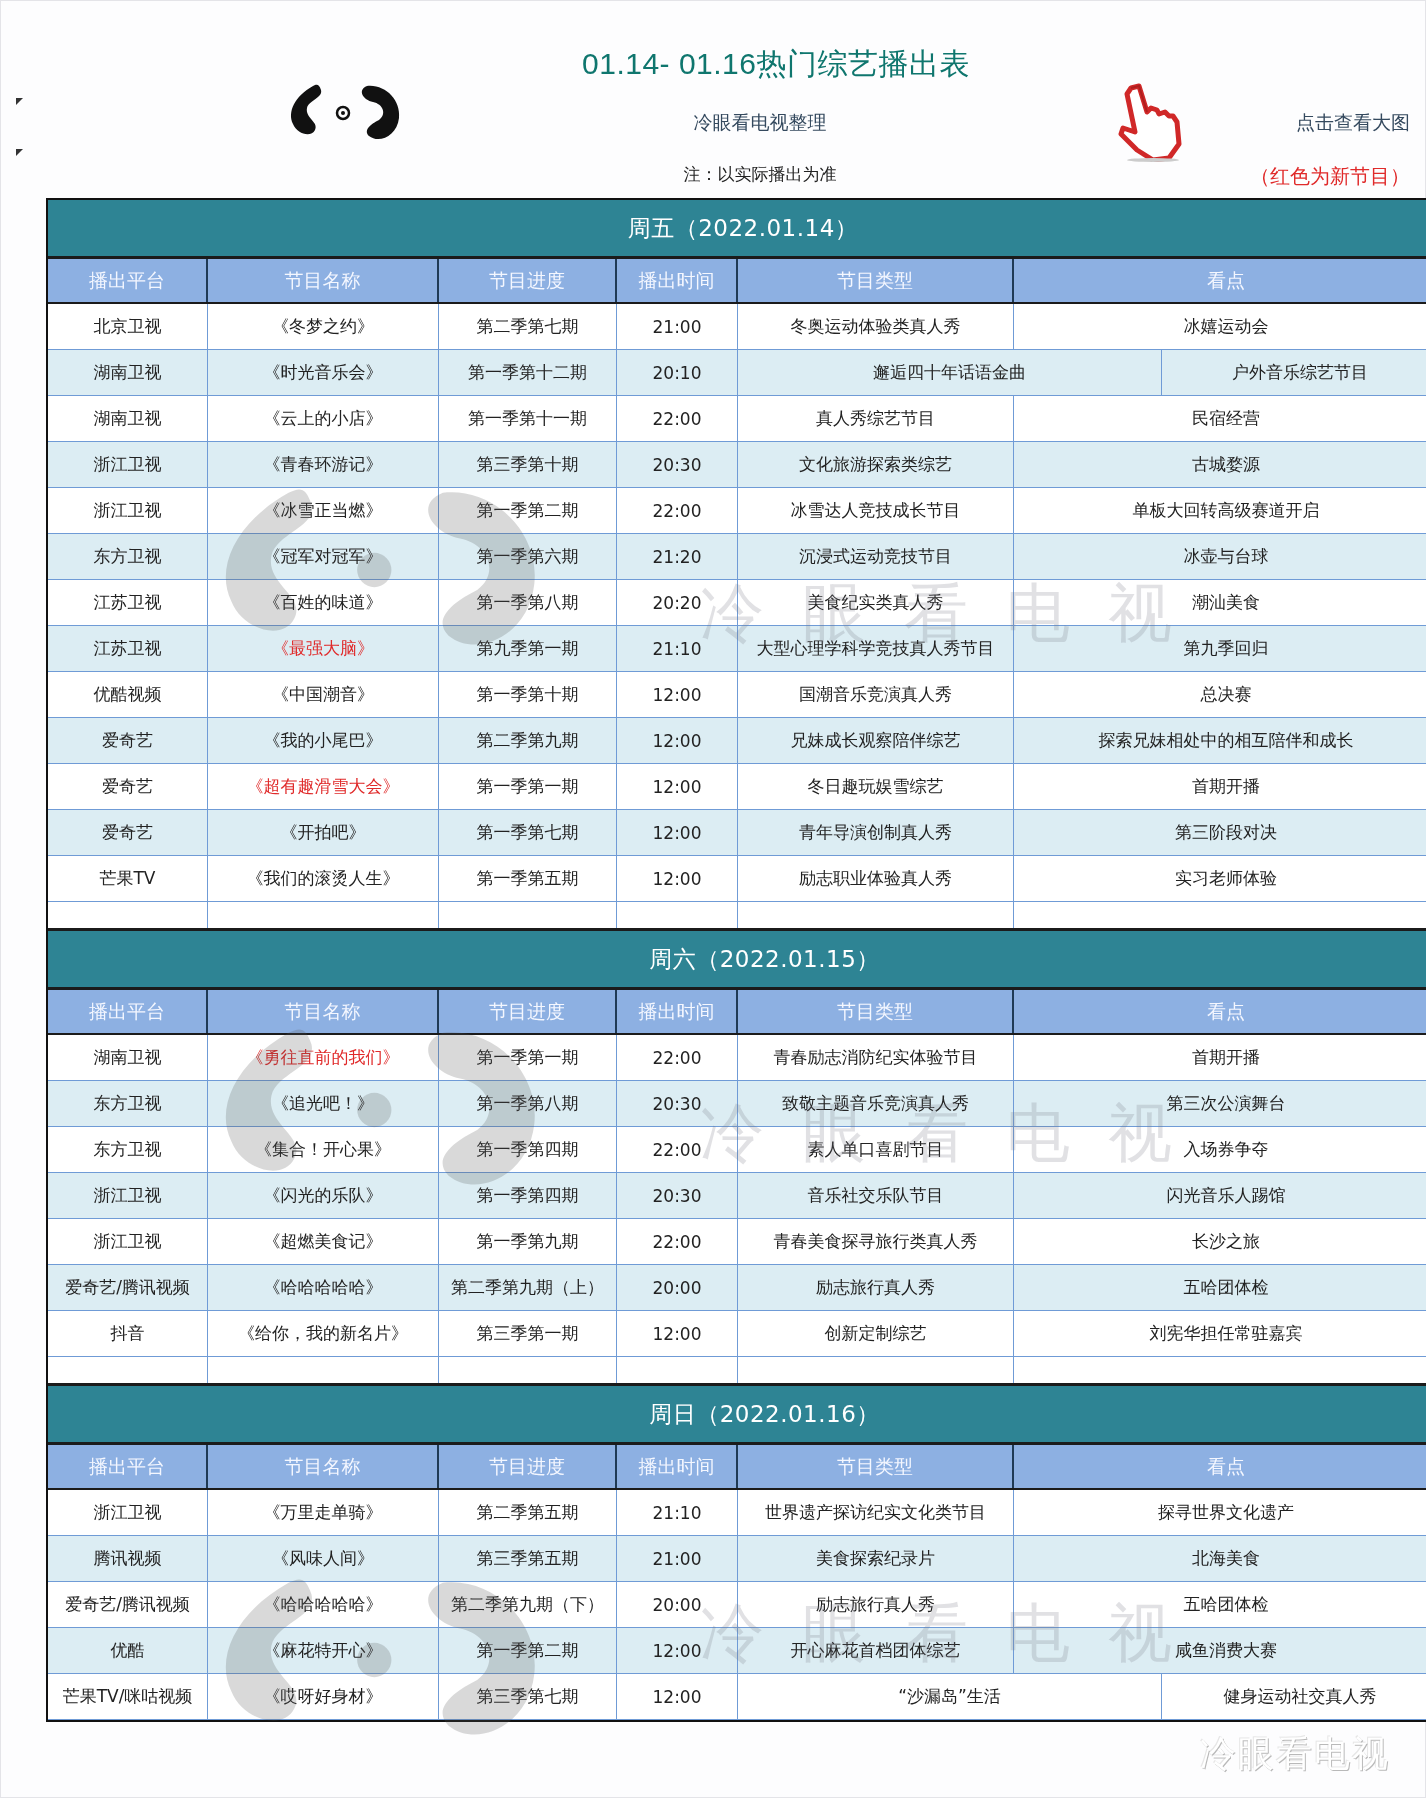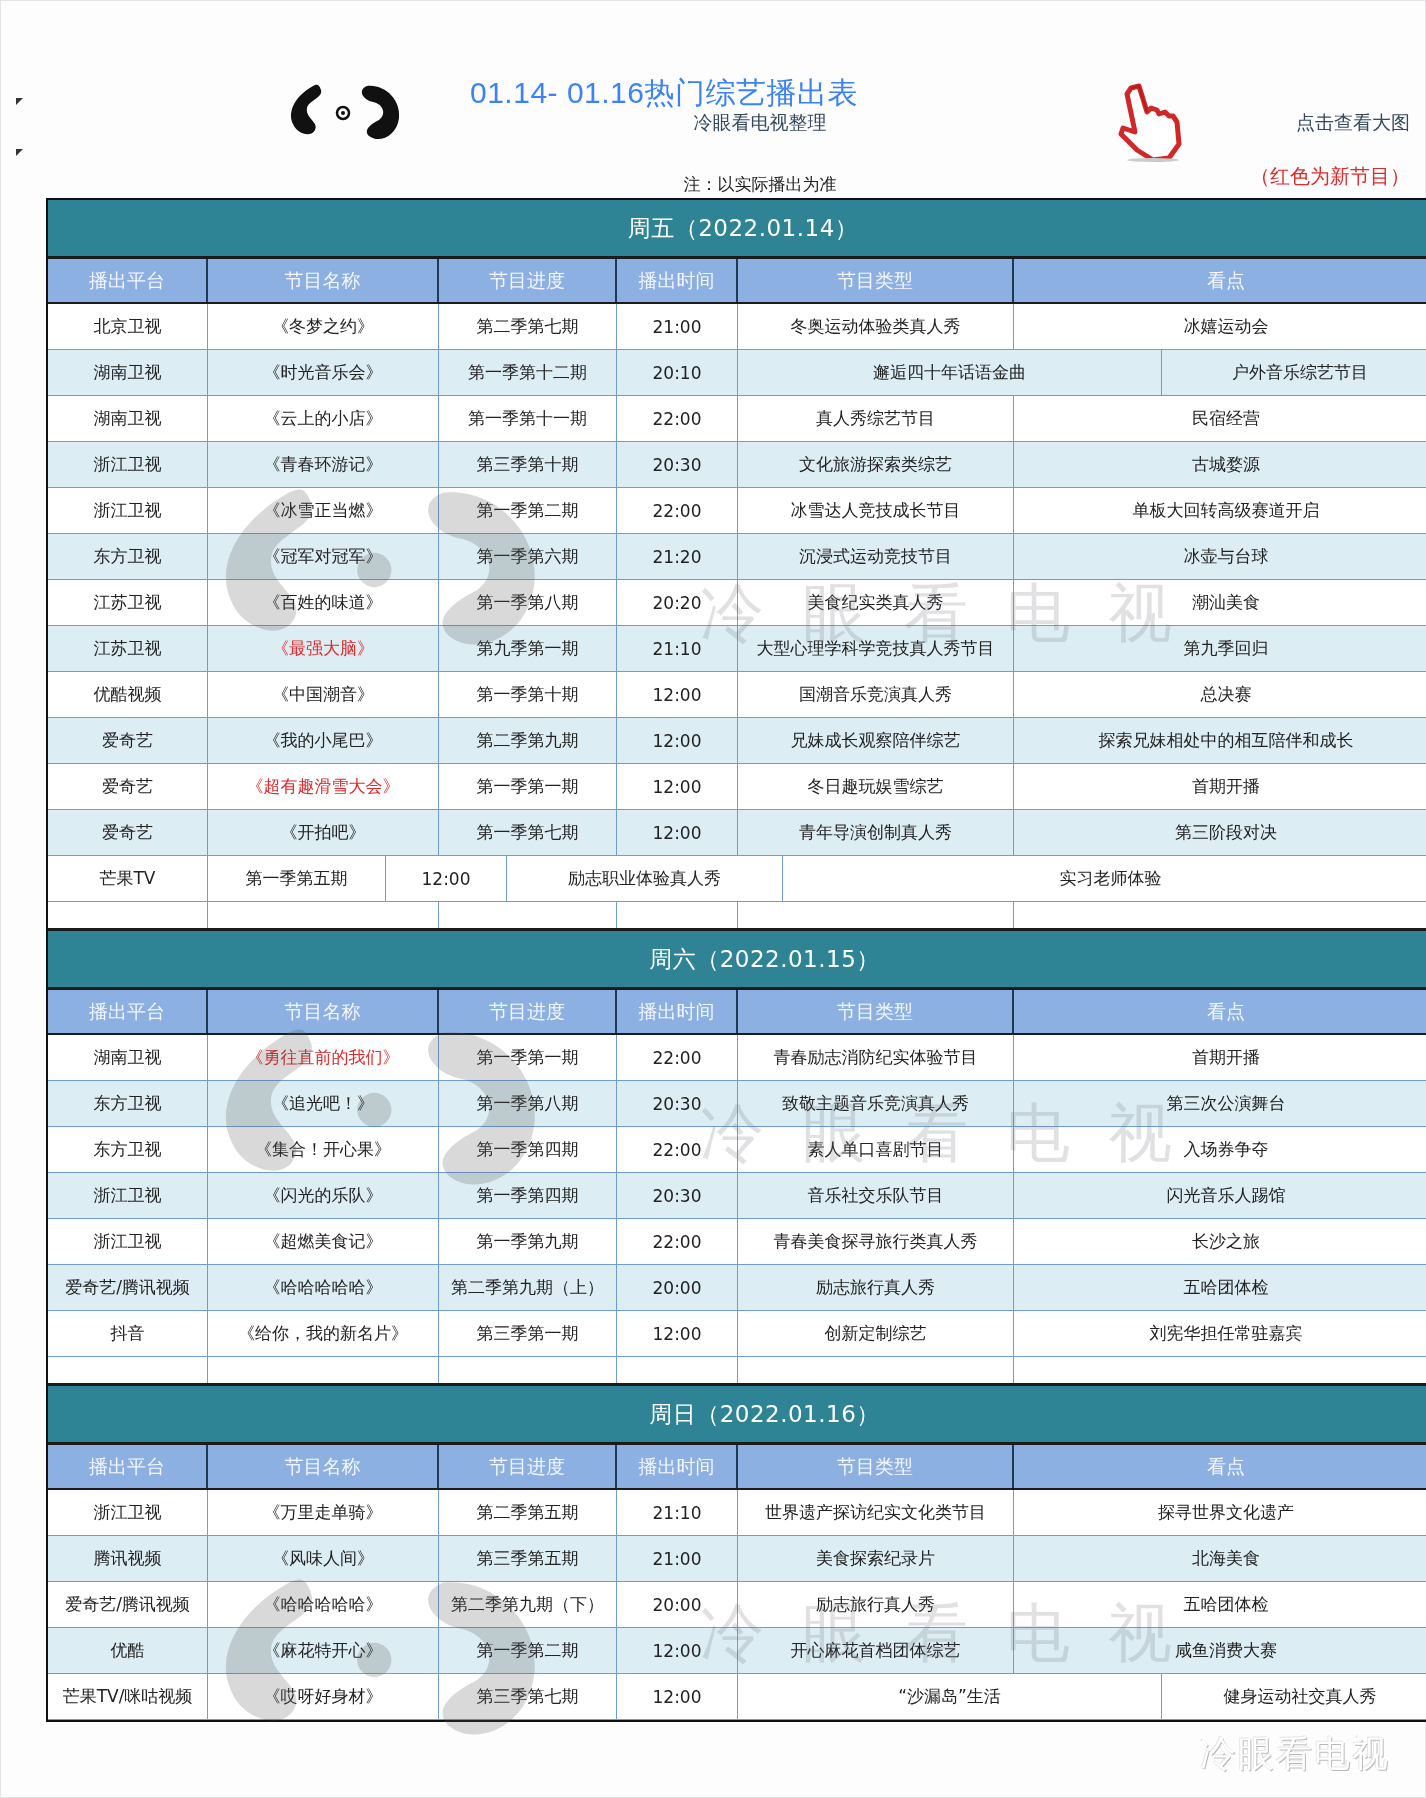--- a/index.html
+++ b/index.html
@@ -3,23 +3,23 @@
 <meta charset="utf-8">
 <style>
   html, body { margin:0; padding:0; }
   body {
     width:1426px; height:1798px; position:relative; overflow:hidden;
     background:#fdfdfe; font-family:"DejaVu Sans","Liberation Sans",sans-serif; color:#222;
   }
   .frame { position:absolute; left:0; top:0; width:1424px; height:1796px; border:1px solid #e4e4e8; }
   .mark { position:absolute; left:16px; width:0; height:0; border-top:7px solid #333; border-right:7px solid transparent; }
   .logo { position:absolute; left:285px; top:78px; width:120px; height:70px; }
-  .title { position:absolute; left:470px; top:44px; width:500px; text-align:left; font-size:30px; color:#3b82f6; font-family:"Liberation Sans","DejaVu Sans",sans-serif; letter-spacing:0.5px;margin-top:29px; }
+  .title { position:absolute; left:470px; top:44px; width:500px; text-align:right; font-size:30px; color:#0f766e; font-family:"Liberation Sans","DejaVu Sans",sans-serif; letter-spacing:0.5px; }
   .subtitle { position:absolute; left:620px; top:110px; width:280px; text-align:center; font-size:19px; color:#34495e; }
-  .note { position:absolute; left:600px; top:173px; width:320px; text-align:center; font-size:17px; color:#222; }
+  .note { position:absolute; left:600px; top:163px; width:320px; text-align:center; font-size:17px; color:#222; }
   .hand { position:absolute; left:1113px; top:82px; width:75px; height:80px; }
   .viewbig { position:absolute; left:1260px; top:110px; width:150px; text-align:right; font-size:19px; color:#34495e; }
   .legend { position:absolute; left:1240px; top:163px; width:170px; text-align:right; font-size:20px; color:#e02a2a; }
 
   .table { position:absolute; left:16px; top:198px; width:1394px; border:2px solid #111; background:#fff; box-sizing:border-box;margin-left:30px; }
   .section { position:relative; }
   .band { height:56px; background:#2e8494; color:#fff; font-size:23px; display:flex; align-items:center; justify-content:center; border-bottom:3px solid #1b1b1b; letter-spacing:0.5px; }
   .band.next { border-top:3px solid #1b1b1b;padding-left:43px; }
   .row { display:flex; height:46px; box-sizing:border-box; border-bottom:1.5px solid #6f9bd6; }
   .row.alt { background:#dcedf3; }
@@ -168,20 +168,21 @@
         <div class="row alt">
           <div class="c w1">爱奇艺</div>
           <div class="c w2">《开拍吧》</div>
           <div class="c w3">第一季第七期</div>
           <div class="c w4">12:00</div>
           <div class="c w5">青年导演创制真人秀</div>
           <div class="c w6">第三阶段对决</div>
         </div>
         <div class="row">
           <div class="c w1">芒果TV</div>
+          <div class="c w2">《我们的滚烫人生》</div>
           <div class="c w3">第一季第五期</div>
           <div class="c w4">12:00</div>
           <div class="c w5">励志职业体验真人秀</div>
           <div class="c w6">实习老师体验</div>
         </div>
       </div>
     <div class="spacer">
       <div class="c w1"></div>
         <div class="c w2"></div>
         <div class="c w3"></div>

